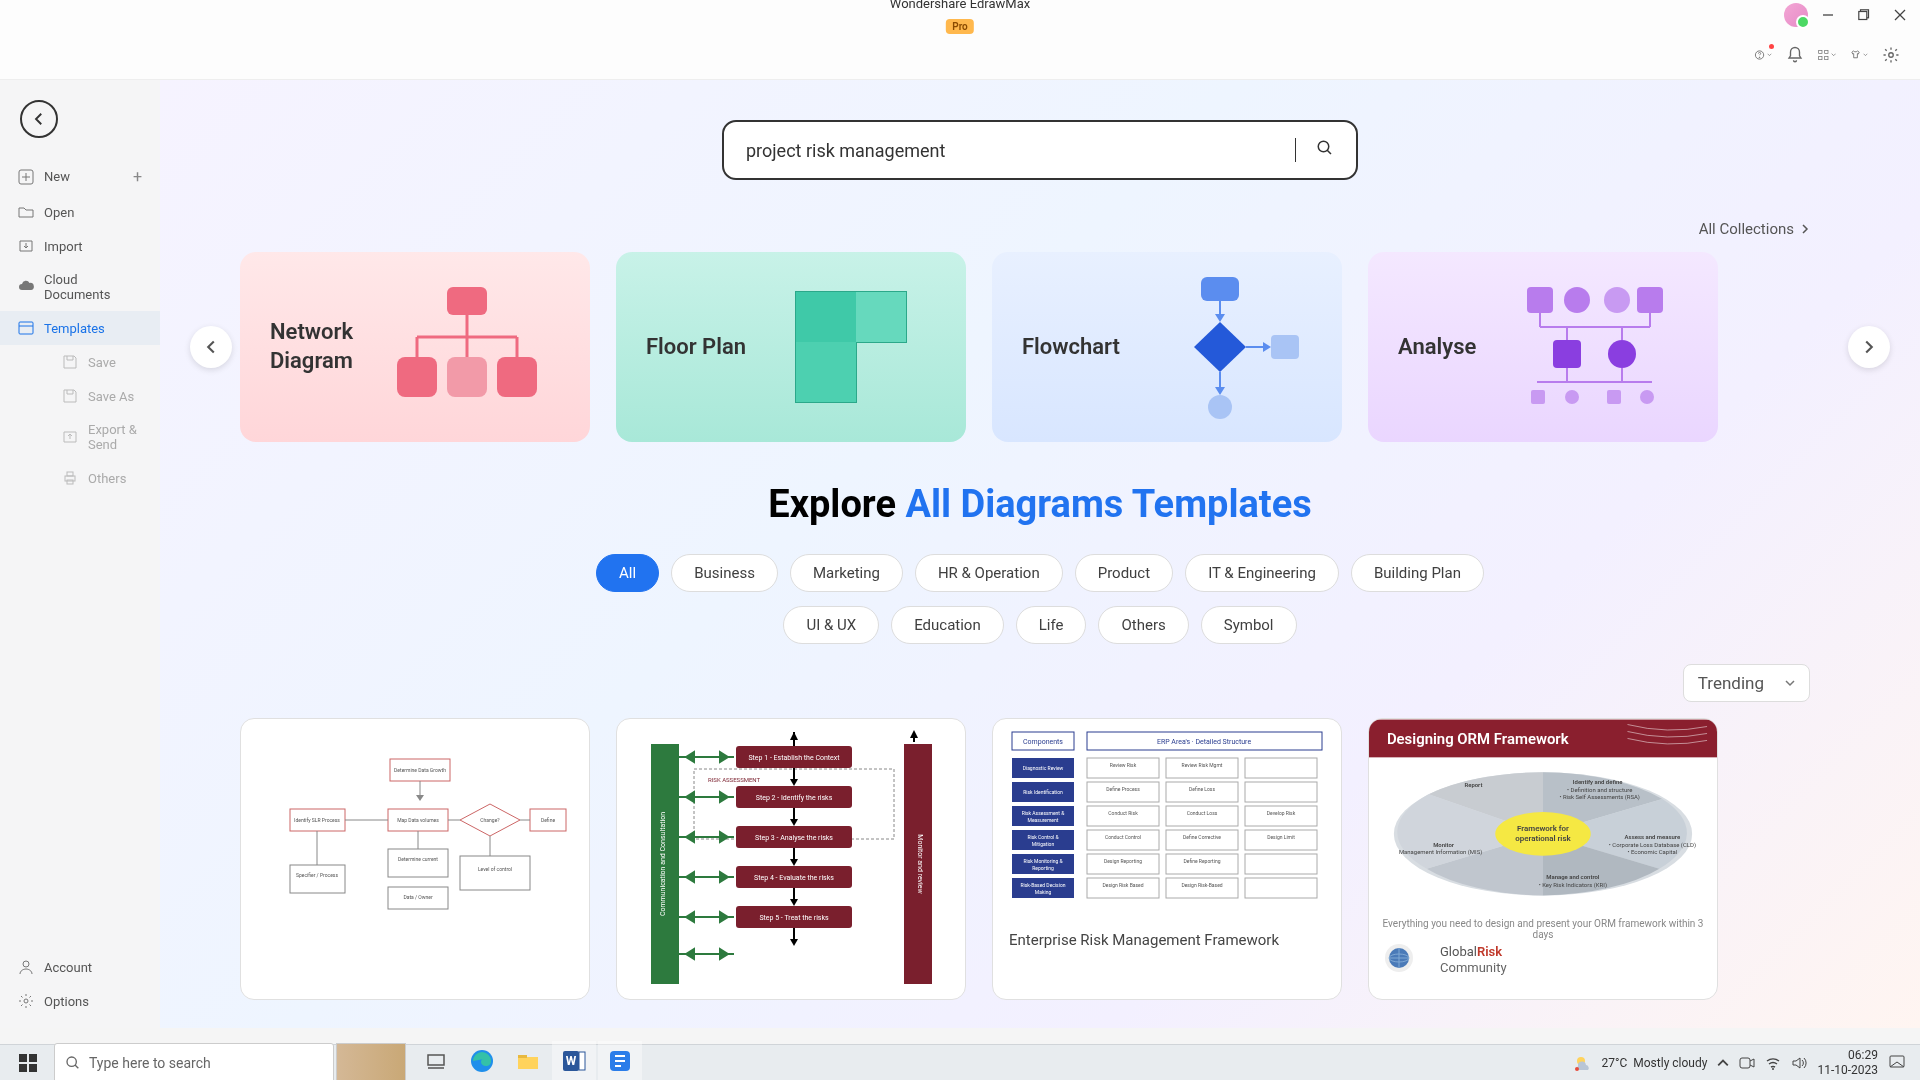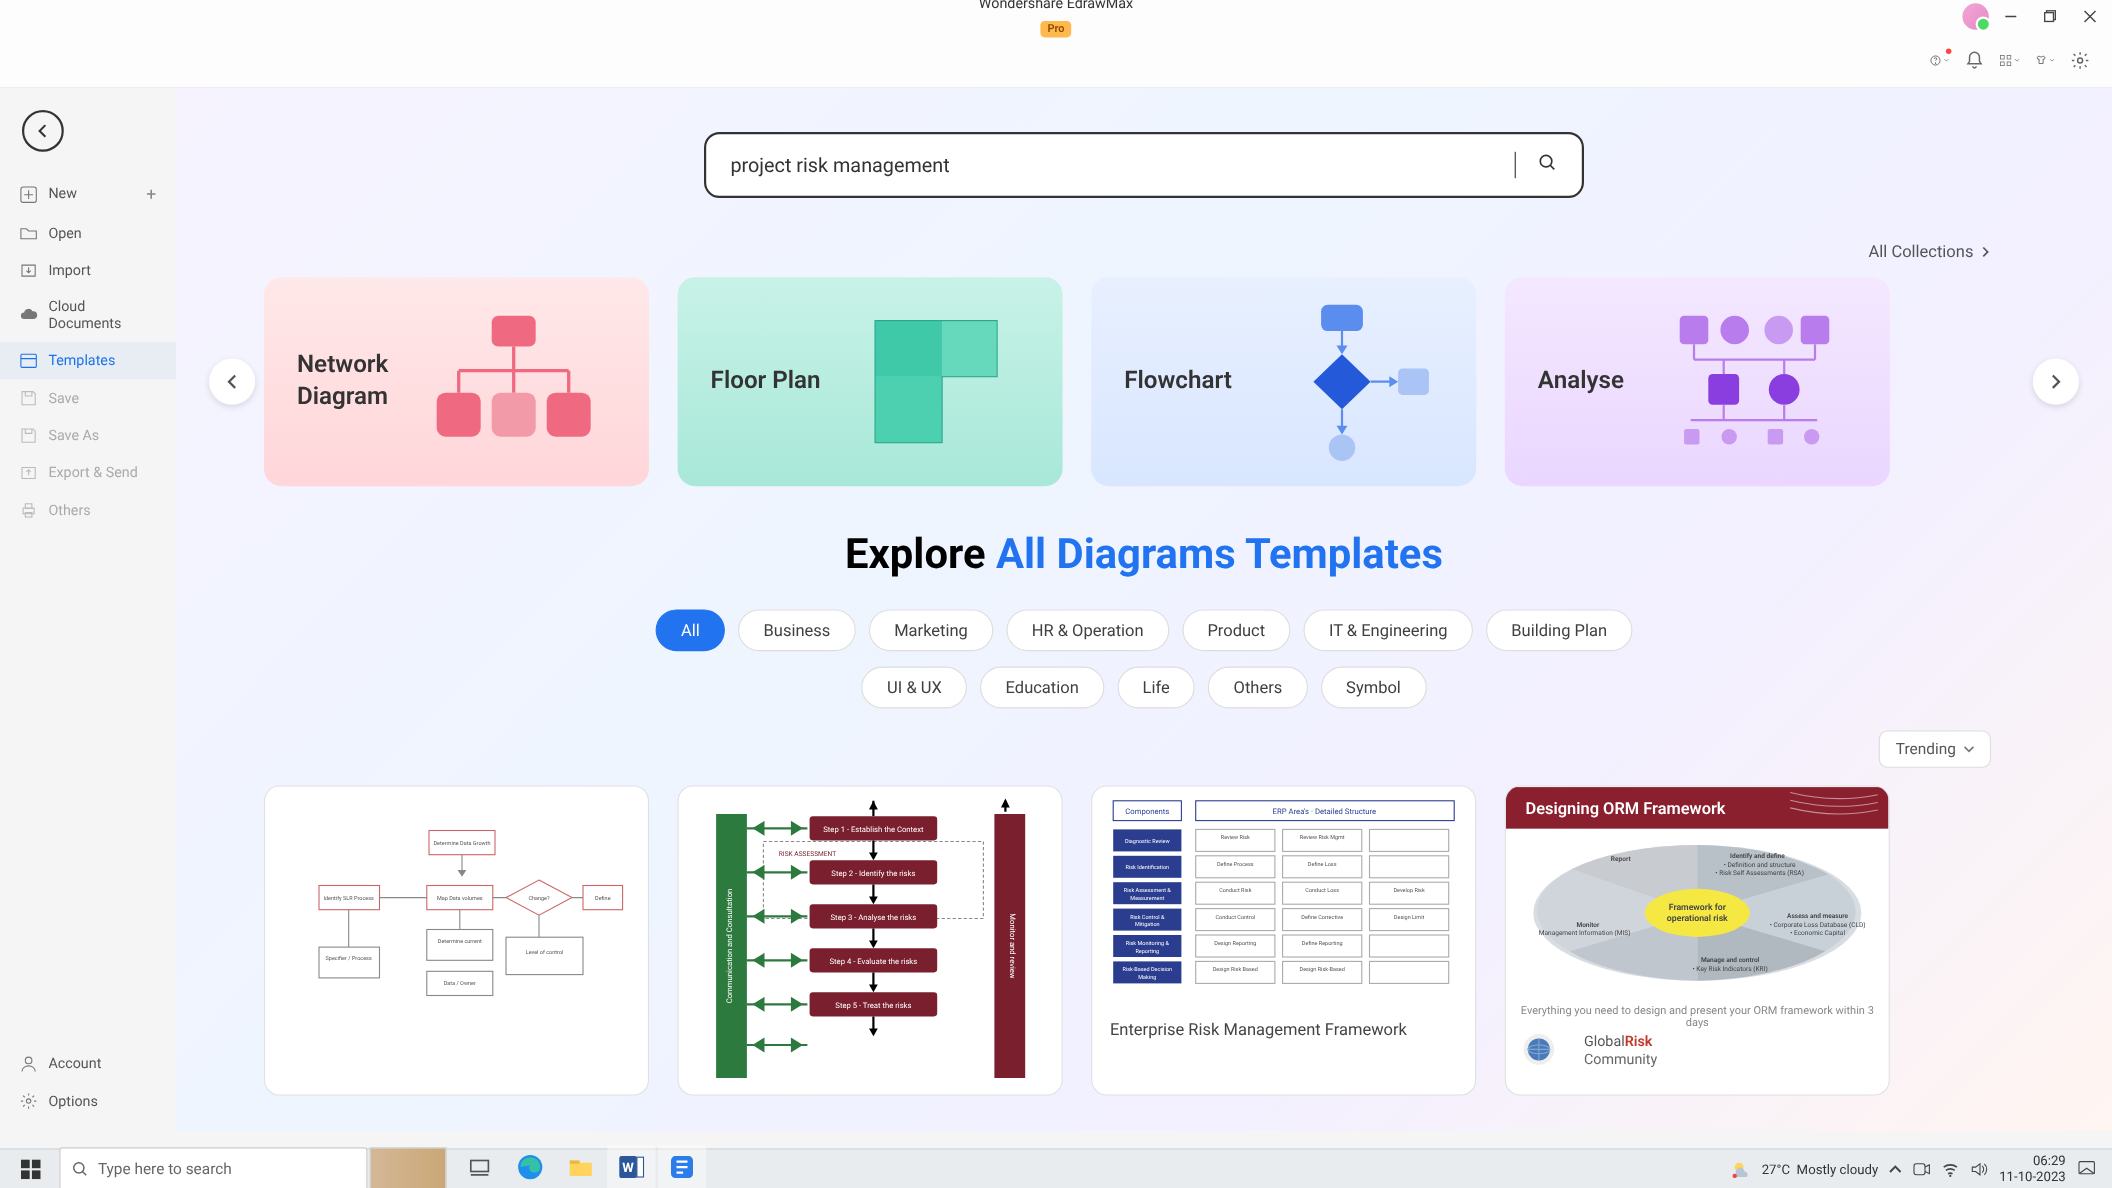--- a/index.html
+++ b/index.html
@@ -21,27 +21,27 @@
 .app { display: flex; height: calc(100% - 80px - 52px); }
 .sidebar { width: 160px; background: #f5f5f6; display: flex; flex-direction: column; padding-top: 10px; }
 .back-btn { width: 38px; height: 38px; border: 2px solid #333; border-radius: 50%; display: flex; align-items: center; justify-content: center; margin: 10px 0 20px 20px; cursor:pointer; }
 .back-btn svg { width: 18px; height: 18px; }
 .side-item { display: flex; align-items: center; gap: 10px; padding: 9px 18px; font-size: 13px; color: #555; cursor: pointer; position:relative; }
 .side-item .plus { margin-left: auto; font-size: 16px; color: #888; }
 .side-item.active { background: #e8edf3; color: #1a73e8; }
 .side-item.active .side-ico { color: #1a73e8; }
 .side-ico { width: 16px; height: 16px; display:flex; align-items:center; justify-content:center; color: #777; }
 .side-ico.dim { color: #bbb; }
-.side-item.dim { color: #aaa; }
+.side-item.dim { color: #aaa; margin-left: 44px; }
 .side-spacer { flex: 1; }
 
 .main { flex: 1; position: relative; overflow: hidden; background: linear-gradient(135deg, #f6f3ff 0%, #eef5ff 40%, #f3f0ff 70%, #fff5f1 100%); }
 .main-inner { padding: 30px 80px 0 80px; height: 100%; overflow-y: auto; }
 .search-wrap { display: flex; justify-content: center; margin-top: 10px; }
-.search-box { width: 800px; height: 60px; border: 2px solid #333; border-radius: 14px; background: #fff; display: flex; align-items: center; padding: 0 22px; }
+.search-box { width: 636px; height: 60px; border: 2px solid #333; border-radius: 14px; background: #fff; display: flex; align-items: center; padding: 0 22px; }
 .search-box input { flex: 1; border: none; outline: none; font-size: 18px; color: #333; background: transparent; }
 .search-cursor { width: 1px; height: 24px; background: #333; margin-left: 6px; }
 .search-icon { margin-left: 20px; color: #333; }
 
 .all-collections { text-align: right; margin: 40px 30px 14px 0; font-size: 15px; color: #555; display:flex; justify-content:flex-end; align-items:center; gap:6px; cursor:pointer; }
 
 .coll-row { display: flex; align-items: center; gap: 26px; position: relative; margin-bottom: 40px; }
 .nav-arrow { width: 42px; height: 42px; border-radius: 50%; background: #fff; box-shadow: 0 2px 6px rgba(0,0,0,0.12); display: flex; align-items: center; justify-content: center; cursor: pointer; color: #555; position: absolute; z-index: 2; }
 .nav-left { left: -50px; }
 .nav-right { right: -50px; }
@@ -54,21 +54,21 @@
 .c-purple { background: linear-gradient(180deg,#f4e8ff,#ead6ff); }
 
 .explore-h { text-align: center; font-size: 38px; font-weight: 700; margin-bottom: 28px; }
 .explore-h .blue { color: #2173f0; }
 
 .chips { display: flex; flex-wrap: wrap; justify-content: center; gap: 12px; margin-bottom: 14px; }
 .chip { padding: 9px 22px; border-radius: 22px; border: 1px solid #ddd; background: #fff; font-size: 15px; color: #404040; cursor: pointer; }
 .chip.active { background: #2173f0; color: #fff; border-color: #2173f0; }
 
 .sort-row { display: flex; justify-content: flex-end; margin: 20px 30px 16px 0; }
-.sort-sel { border: 1px solid #ddd; background: #fff; border-radius: 8px; padding: 8px 14px; font-size: 14px; color: #555; display:flex; align-items:center; gap:7px; cursor:pointer; }
+.sort-sel { border: 1px solid #ddd; background: #fff; border-radius: 8px; padding: 8px 14px; font-size: 17px; color: #555; display:flex; align-items:center; gap:21px; cursor:pointer; }
 
 .templates { display: flex; gap: 26px; padding-bottom: 20px; }
 .tpl { width: 350px; border: 1px solid #e0e0e0; border-radius: 14px; background: #fff; overflow: hidden; cursor:pointer; display:flex; flex-direction:column; }
 .tpl-img { height: 230px; display: flex; align-items: center; justify-content: center; overflow:hidden; padding:0; }
 .tpl-img.short { height: 200px; }
 .tpl-title { padding: 12px 16px; font-size: 15px; color: #444; }
 .tpl-foot { padding: 4px 16px 14px; display:flex; align-items:flex-start; gap:27px; }
 .tpl-logo { width:28px; height:28px; border-radius:50%; background:#eee; display:flex; align-items:center; justify-content:center; }
 .tpl-brand { font-size:13px; line-height:1.2; }
 .tpl-brand .r1 { color:#c0392b; font-weight:600; }

